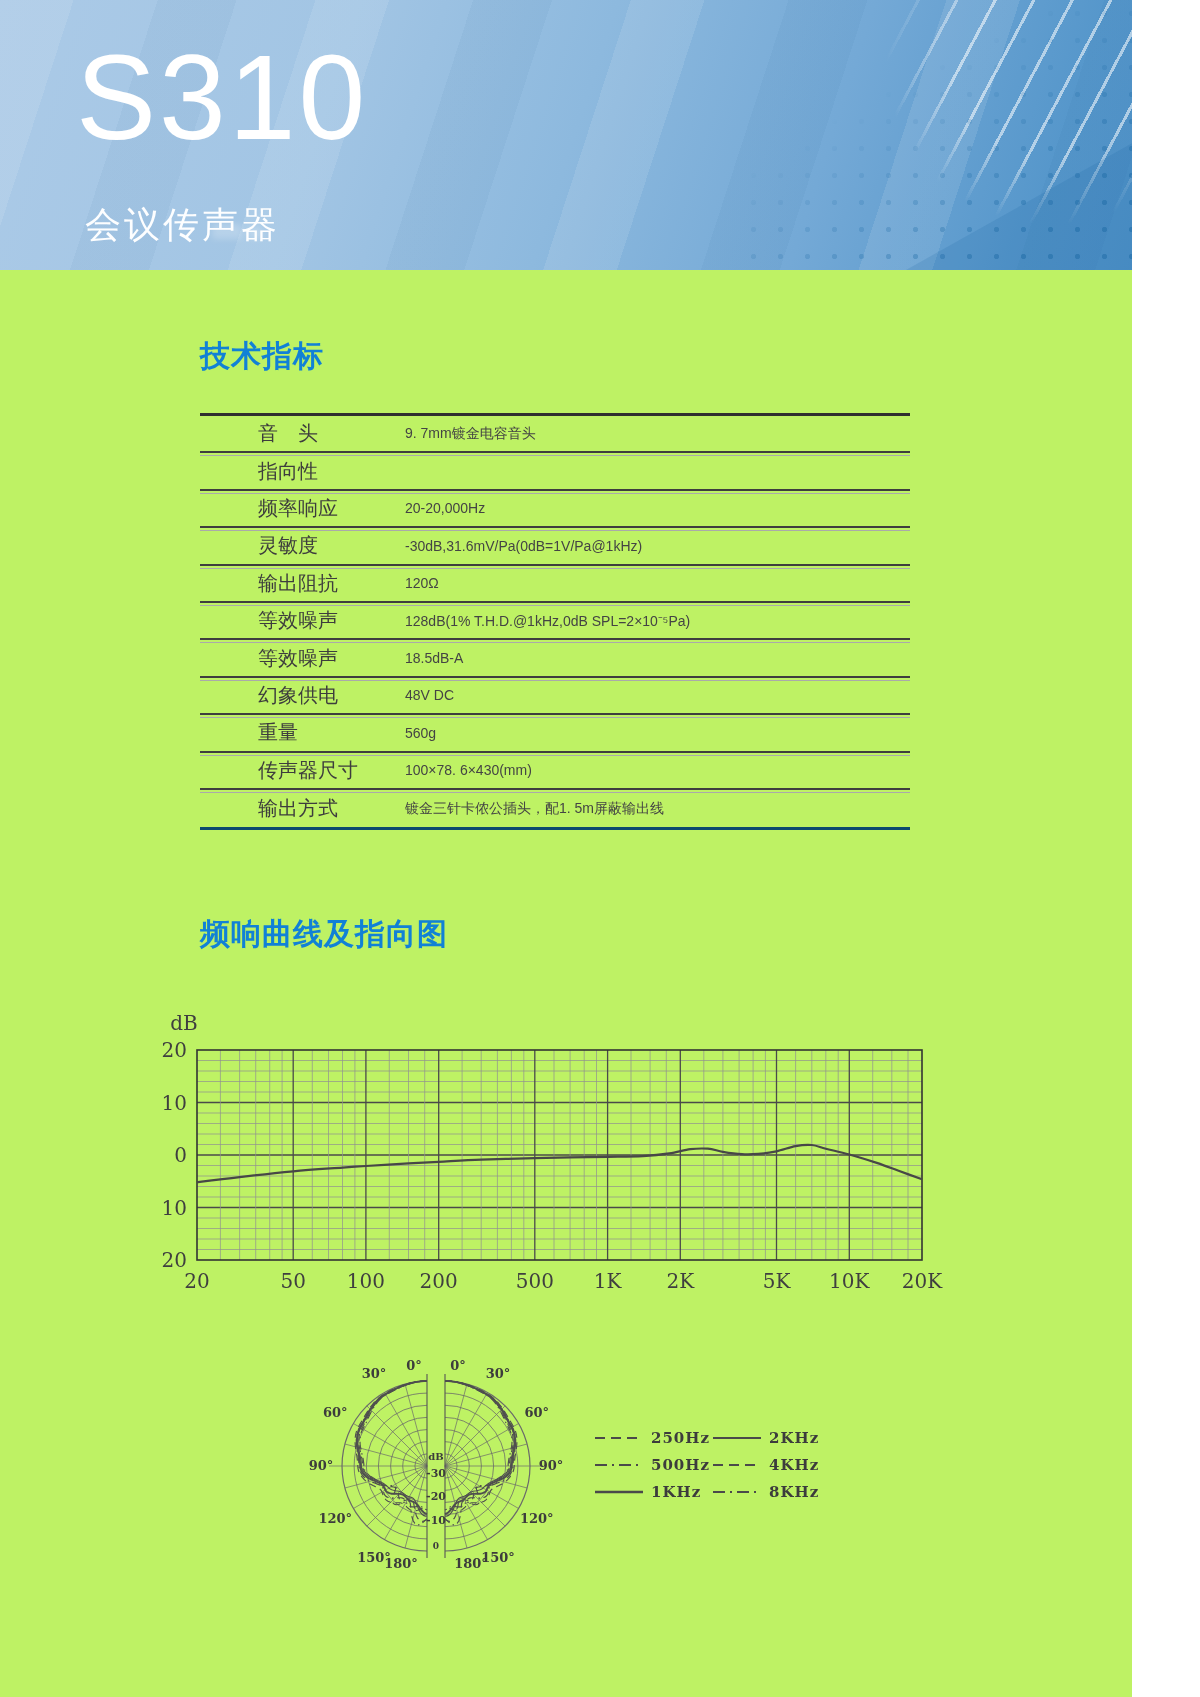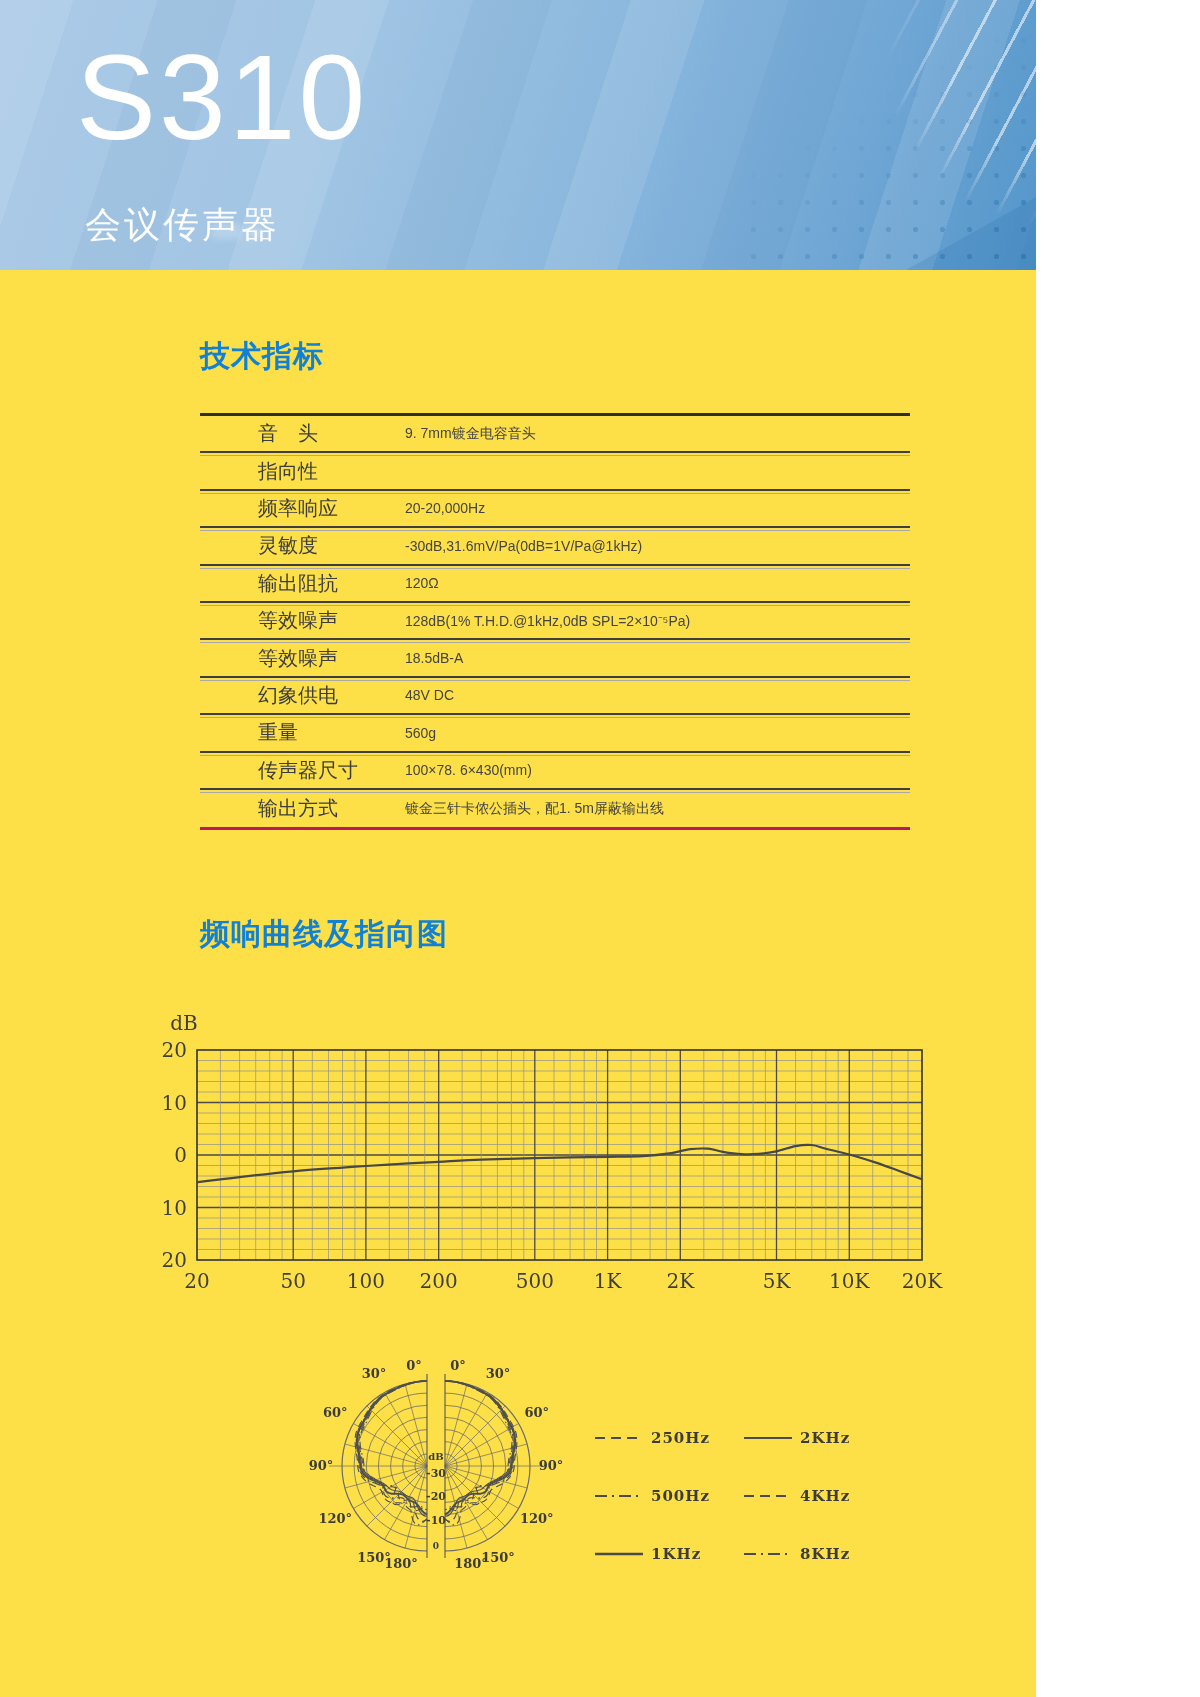--- a/index.html
+++ b/index.html
@@ -1,16 +1,16 @@
 <!DOCTYPE html>
 <html><head>
 <meta charset="utf-8">
 <style>
   html,body{margin:0;padding:0;background:#fff;}
-  .page{position:relative;width:1036px;height:1697px;background:#fde047;overflow:hidden;
+  .page{position:relative;width:1132px;height:1697px;background:#bef264;overflow:hidden;
         font-family:"Liberation Sans",sans-serif;}
 
   
   .hero{position:absolute;left:0;top:0;width:1200px;height:270px;overflow:hidden;
         background:linear-gradient(108deg,#abcae7 0%,#a2c5e4 28%,#8db9de 48%,#74a9d6 68%,#5697cb 86%,#4b90c7 100%);}
   .hero-bands{position:absolute;inset:0;
         background:repeating-linear-gradient(108deg,rgba(255,255,255,0.10) 0 70px,rgba(255,255,255,0) 70px 150px,rgba(30,90,140,0.05) 150px 225px,rgba(255,255,255,0) 225px 300px);}
   .hero-lines{position:absolute;right:-60px;top:-140px;width:500px;height:540px;
         background:repeating-linear-gradient(118deg,rgba(255,255,255,0.55) 0 3px,rgba(255,255,255,0) 3px 34px);
         -webkit-mask:radial-gradient(closest-side at 58% 38%,#000 45%,transparent 78%);
@@ -29,37 +29,37 @@
   .wm1{left:212px;top:224px;width:30px;height:15px;}
   .wm2{left:248px;top:227px;width:14px;height:12px;}
 
   
   .sec-title{position:absolute;left:200px;color:#1181d6;font-size:30px;font-weight:bold;letter-spacing:1px;}
   .t1{top:336px;}
   .t2{top:914px;text-align:right;}
 
   
   .spec-table{position:absolute;left:200px;top:413px;width:710px;
-        border-top:3px solid #2f2f2f;border-bottom:3px solid #be185d;}
+        border-top:3px solid #2f2f2f;border-bottom:3px solid #0c4a6e;}
   .spec-row{position:relative;height:37.4px;display:flex;align-items:center;
         border-bottom:2px solid #3e3e3e;box-sizing:border-box;padding-left:58px;}
   .spec-row:last-child{border-bottom:none;}
   .spec-row::after{content:'';position:absolute;left:0;right:0;bottom:-5px;height:1px;background:#aaaaaa;}
   .spec-row:last-child::after{display:none;}
   .spec-label{width:147px;font-size:20px;color:#3d3d3d;}
   .spec-value{flex:1;font-size:14px;color:#444444;}
 
   
   .freq-chart{position:absolute;left:140px;top:1000px;}
   .polar-chart{position:absolute;left:270px;top:1345px;}
 
   
   .legend{position:absolute;left:595px;top:1424px;display:grid;
         grid-auto-flow:column;grid-template-rows:repeat(3,27px);grid-template-columns:118px auto;
-        align-items:center;gap:31px;}
+        align-items:center;}
   .lg-item{display:flex;align-items:center;height:27px;}
   .lg-item svg{margin-right:8px;flex:0 0 auto;}
   .lg-item span{font-family:"DejaVu Serif",serif;font-weight:bold;font-size:15px;color:#3c3c3c;letter-spacing:1px;}
 </style>
 </head>
 <body>
 
 <div class="page">
 
   <div class="hero">

